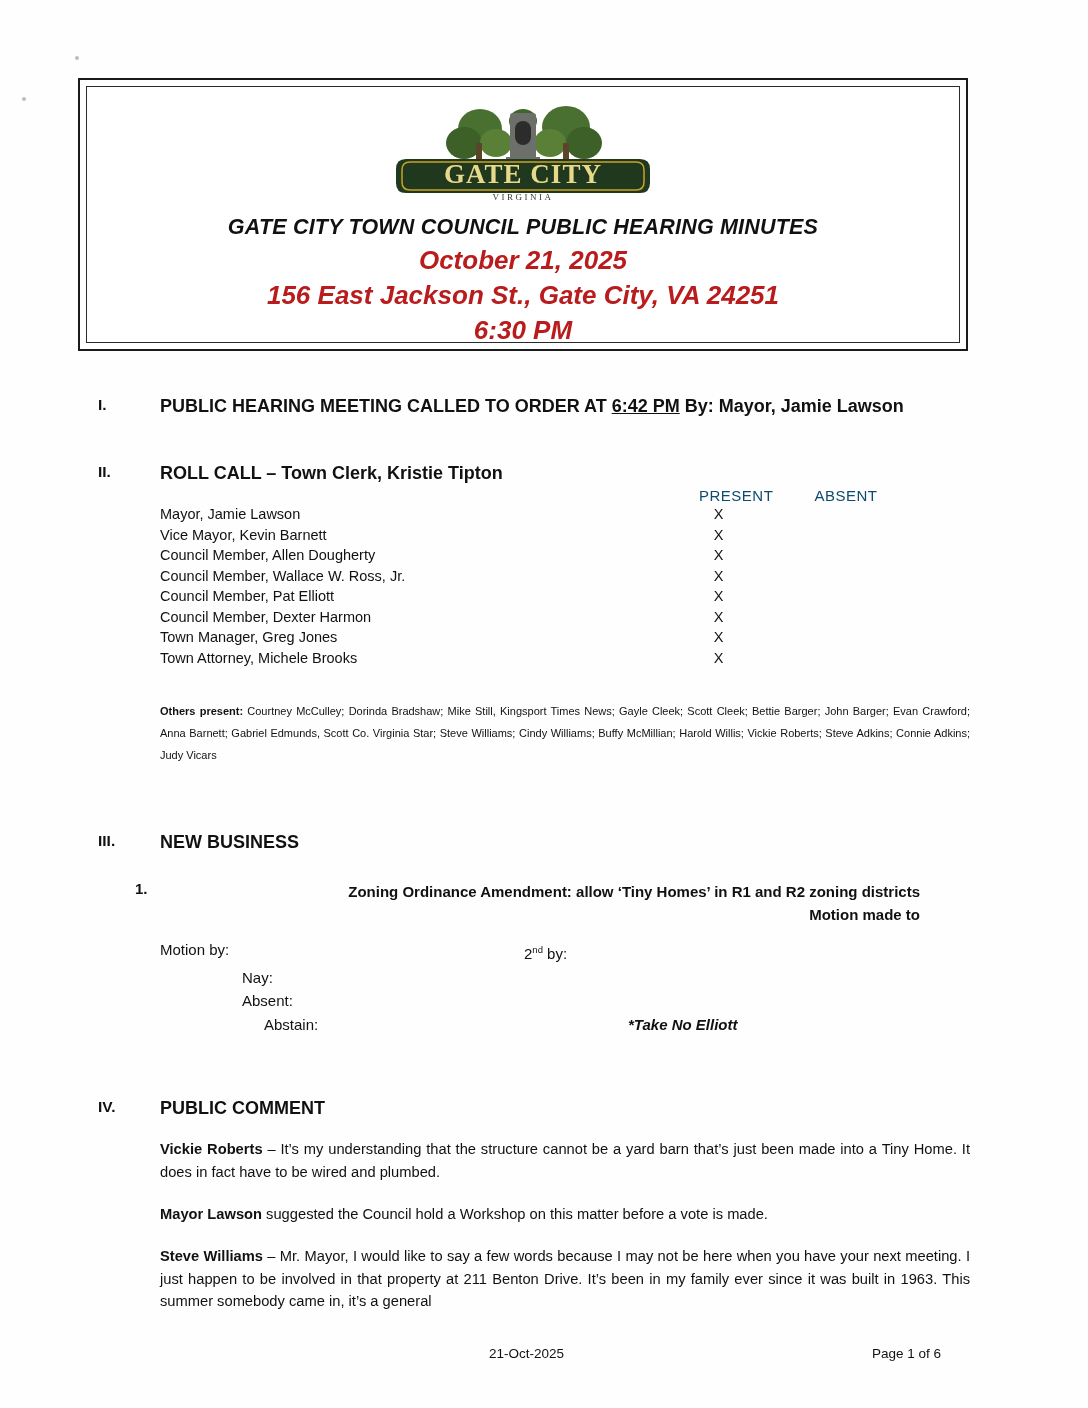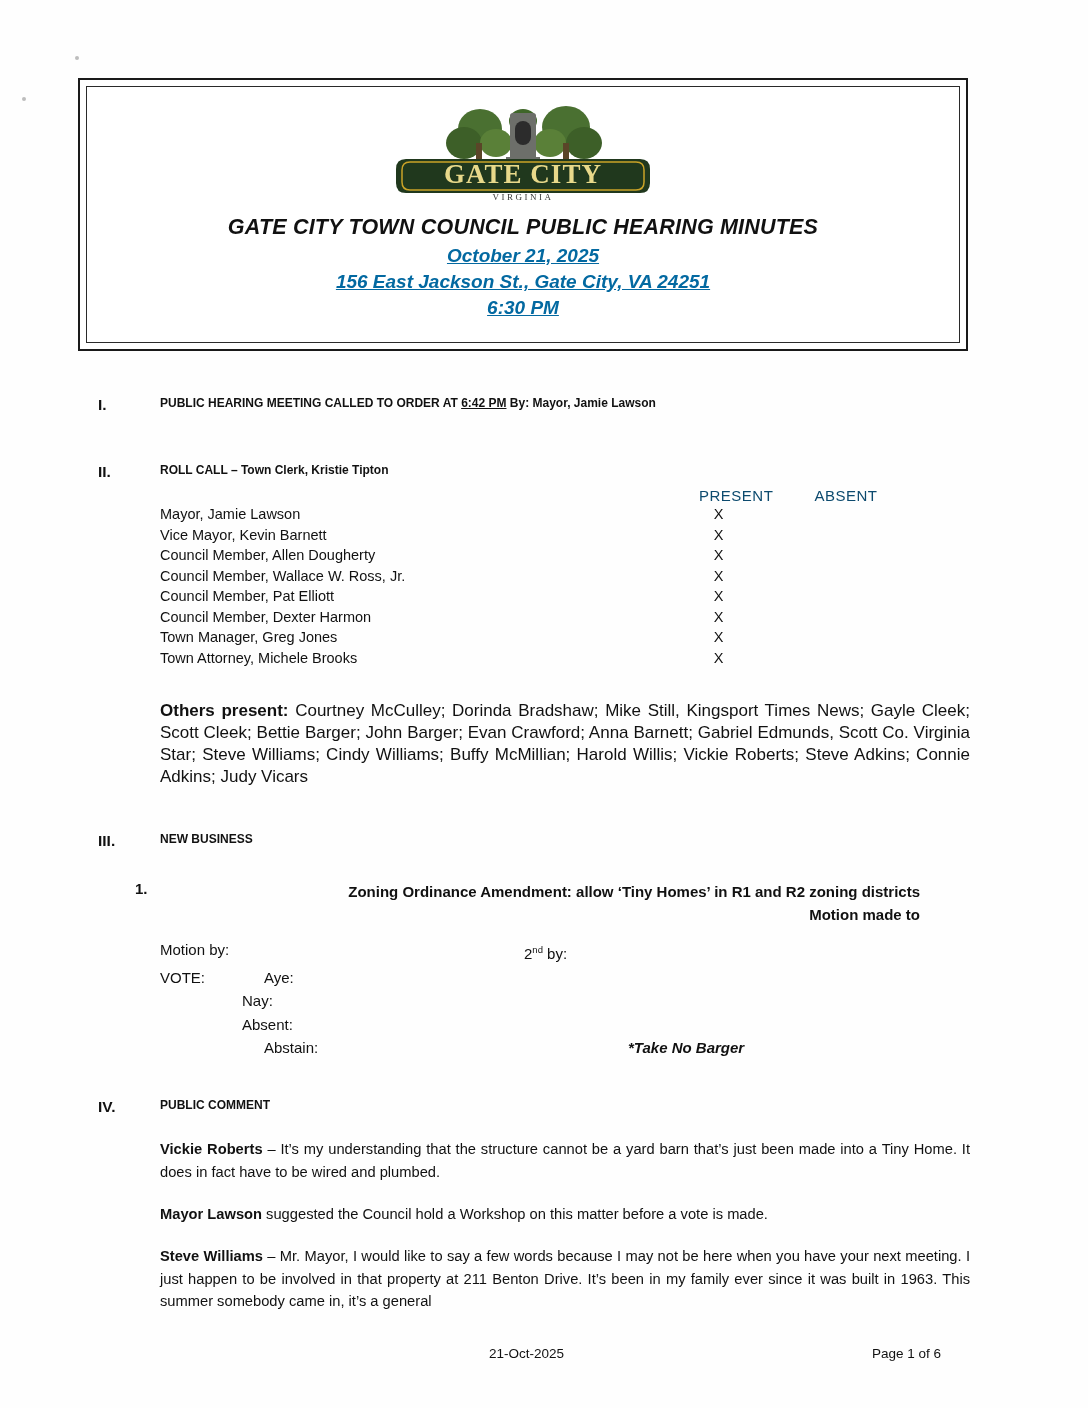--- a/index.html
+++ b/index.html
@@ -64,38 +64,37 @@
   }
   .hdr-1 {
     font-size: 21.5px;
     font-weight: bold;
     font-style: italic;
     letter-spacing: 0.2px;
     color: #111;
     margin-bottom: 5px;
   }
   .hdr-2, .hdr-3, .hdr-4 {
-    font-size: 19px;
+    font-size: 26px;
     font-weight: bold;
     font-style: italic;
-    color: #0369a1;
+    color: #b91c1c;
     margin-bottom: 4px;
-    text-decoration: underline;
   }
 
   
   .roman {
     position: absolute;
     font-size: 15.5px;
     font-weight: bold;
     color: #111;
   }
   .sec-title {
     position: absolute;
-    font-size: 12px;
+    font-size: 18px;
     font-weight: bold;
     color: #111;
   }
   .underline-time {
     text-decoration: underline;
   }
 
   
   .rollcall {
     position: absolute;
@@ -136,21 +135,21 @@
   .rc-absent {
     width: 120px;
     text-align: center;
   }
 
   .others {
     position: absolute;
     left: 160px;
     top: 700px;
     width: 810px;
-    font-size: 17px;
+    font-size: 11px;
     line-height: 22px;
     text-align: justify;
   }
   .others b {
     font-weight: bold;
   }
 
   .item-num {
     position: absolute;
     font-size: 15px;
@@ -342,30 +341,26 @@
   <div class="item-text" style="left:160px; top:880px;">
     <div>Zoning Ordinance Amendment: allow ‘Tiny Homes’ in R1 and R2 zoning districts</div>
     <div>Motion made to</div>
   </div>
 
   <div class="motion-block">
     <div class="mb-row">
       <div class="mb-mid">Motion by:</div>
       <div><span>2</span><sup>nd</sup><span> by:</span></div>
     </div>
-    <div class="mb-row">
-      <div class="mb-left">VOTE:</div>
-      <div>Aye:</div>
-    </div>
     <div class="mb-sub">Nay:</div>
     <div class="mb-sub">Absent:</div>
     <div class="mb-row">
       <div class="mb-left"></div>
       <div class="mb-mid">Abstain:</div>
-      <div class="mb-right-italic">*Take No Barger</div>
+      <div class="mb-right-italic">*Take No Elliott</div>
     </div>
   </div>
 
   <div class="roman" style="left:98px; top:1098px;">IV.</div>
   <div class="sec-title" style="left:160px; top:1098px;">PUBLIC COMMENT</div>
 
   <div class="comment" style="top:1203px;">
     <b>Mayor Lawson</b><span> suggested the Council hold a Workshop on this matter before a vote is made.</span>
   </div>
 

